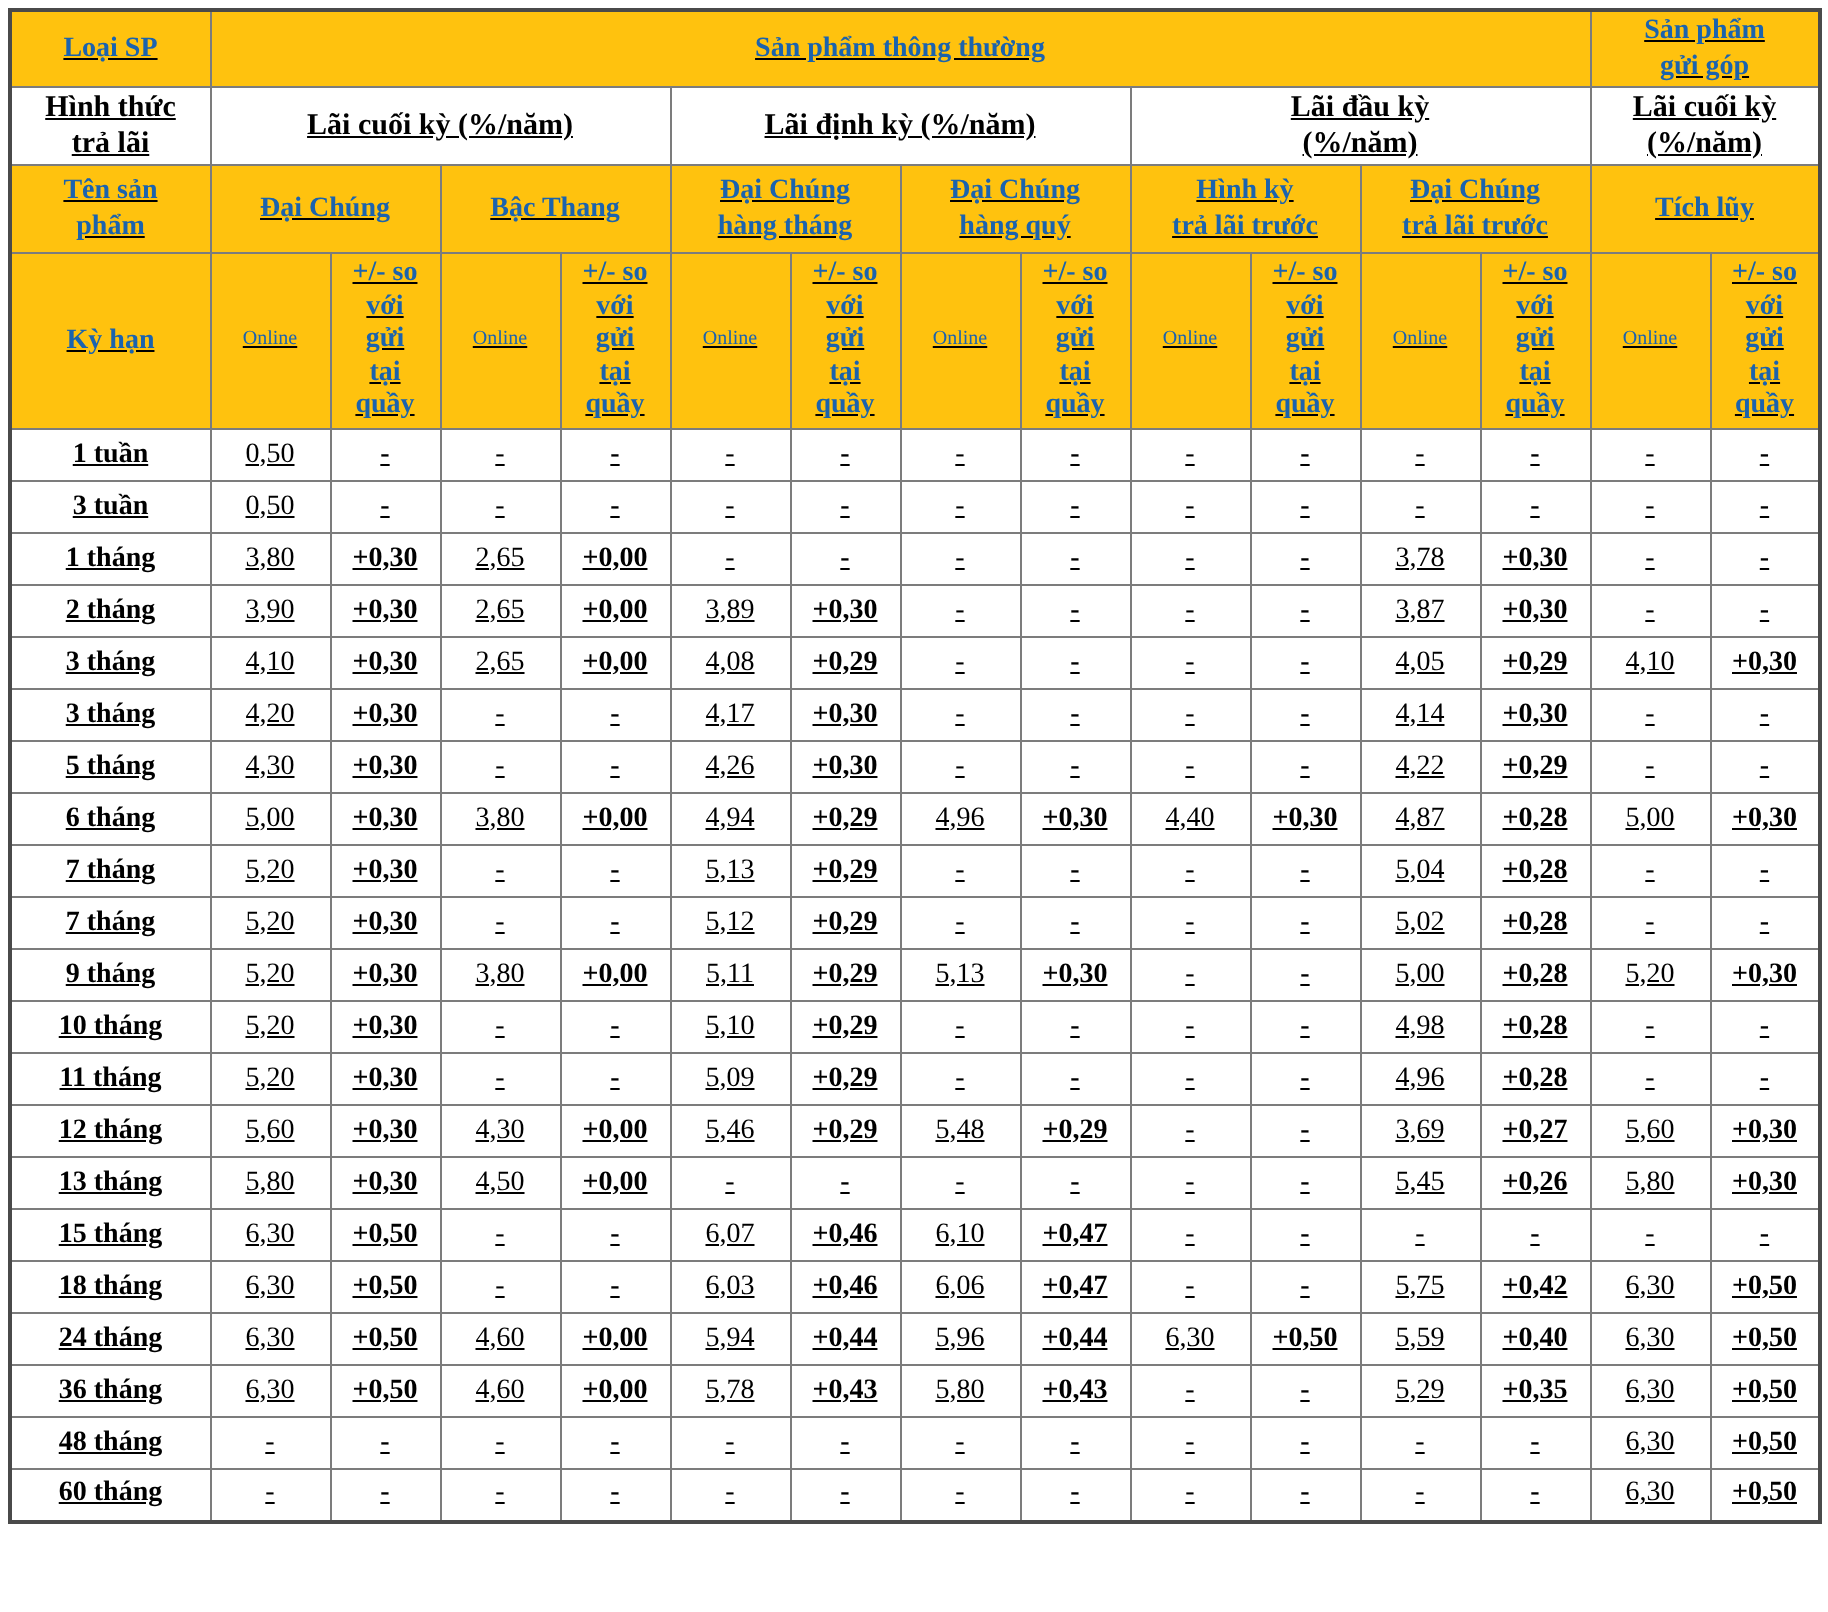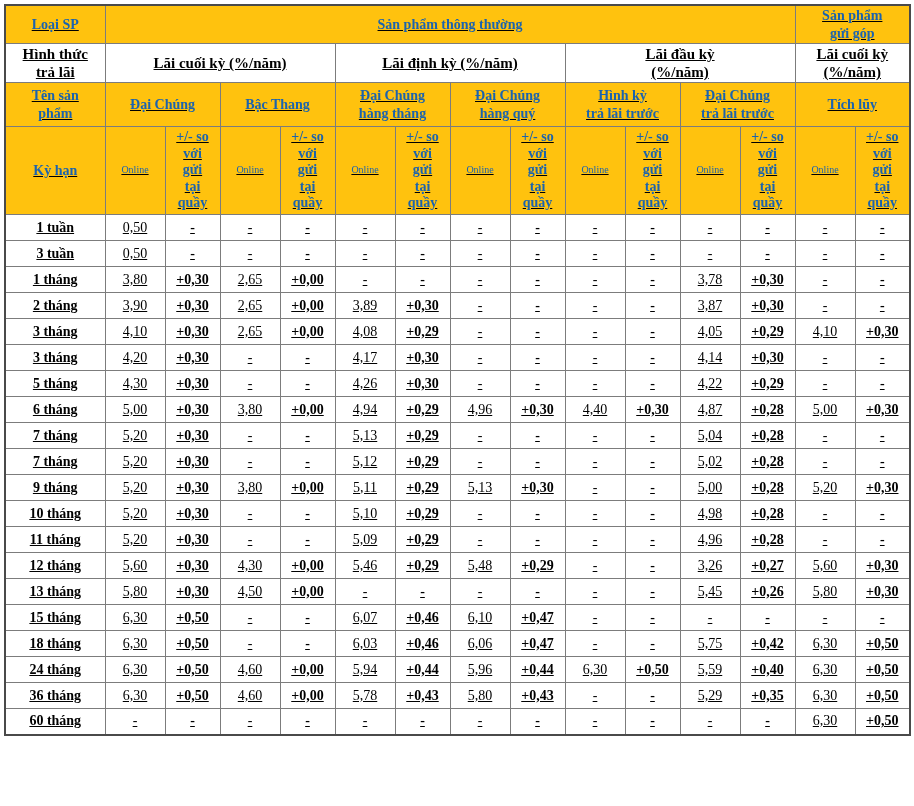--- a/index.html
+++ b/index.html
@@ -400,21 +400,21 @@
         <td class="rate">5,60</td>
         <td class="diff">+0,30</td>
         <td class="rate">4,30</td>
         <td class="diff">+0,00</td>
         <td class="rate">5,46</td>
         <td class="diff">+0,29</td>
         <td class="rate">5,48</td>
         <td class="diff">+0,29</td>
         <td class="rate">-</td>
         <td class="diff">-</td>
-        <td class="rate">3,26</td>
+        <td class="rate">3,69</td>
         <td class="diff">+0,27</td>
         <td class="rate">5,60</td>
         <td class="diff">+0,30</td>
       </tr>
       <tr>
         <th>13 tháng</th>
         <td class="rate">5,80</td>
         <td class="diff">+0,30</td>
         <td class="rate">4,50</td>
         <td class="diff">+0,00</td>
@@ -491,20 +491,37 @@
         <td class="rate">5,80</td>
         <td class="diff">+0,43</td>
         <td class="rate">-</td>
         <td class="diff">-</td>
         <td class="rate">5,29</td>
         <td class="diff">+0,35</td>
         <td class="rate">6,30</td>
         <td class="diff">+0,50</td>
       </tr>
       <tr>
+        <th>48 tháng</th>
+        <td class="rate">-</td>
+        <td class="diff">-</td>
+        <td class="rate">-</td>
+        <td class="diff">-</td>
+        <td class="rate">-</td>
+        <td class="diff">-</td>
+        <td class="rate">-</td>
+        <td class="diff">-</td>
+        <td class="rate">-</td>
+        <td class="diff">-</td>
+        <td class="rate">-</td>
+        <td class="diff">-</td>
+        <td class="rate">6,30</td>
+        <td class="diff">+0,50</td>
+      </tr>
+      <tr>
         <th>60 tháng</th>
         <td class="rate">-</td>
         <td class="diff">-</td>
         <td class="rate">-</td>
         <td class="diff">-</td>
         <td class="rate">-</td>
         <td class="diff">-</td>
         <td class="rate">-</td>
         <td class="diff">-</td>
         <td class="rate">-</td>

